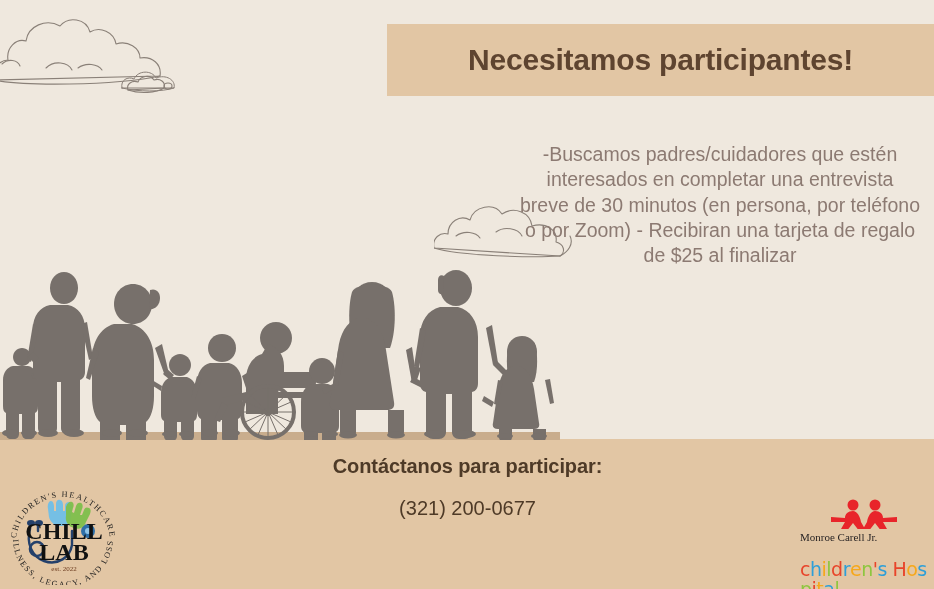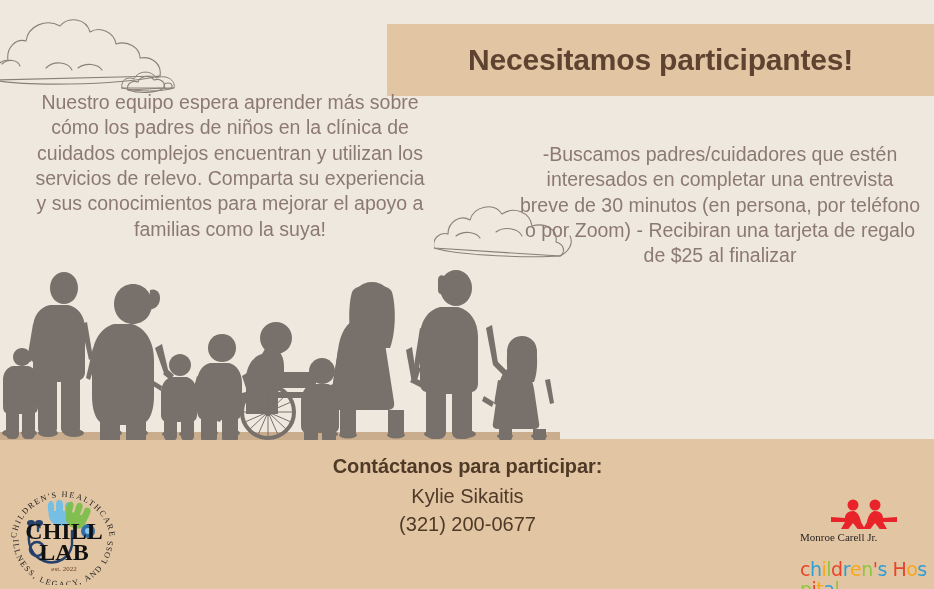--- a/index.html
+++ b/index.html
@@ -49,21 +49,21 @@
   .silhouettes{
     position:absolute;left:0;top:262px;width:560px;height:178px;
   }
   .silhouettes svg{display:block;}
 
   
   .contact{
     position:absolute;left:195px;top:455px;width:545px;
     text-align:center;color:#4E3A27;
   }
-  .contact .heading{font-size:20px;font-weight:bold;letter-spacing:-0.1px;margin-bottom:4px;}
+  .contact .heading{font-size:20px;font-weight:bold;letter-spacing:-0.1px;margin-bottom:16px;}
   .contact .line{font-size:20px;line-height:1.42;color:#4E3A27;}
 
   
   .chill-logo{position:absolute;left:4px;top:487px;width:118px;height:98px;}
   .chill-logo svg{display:block;}
 
   
   .vandy-logo{
     position:absolute;left:800px;top:499px;width:128px;height:84px;
   }
@@ -121,21 +121,20 @@
     <svg width="70" height="30" viewBox="0 0 70 30" fill="none" stroke="#8a8078" stroke-width="1" stroke-linejoin="round" stroke-linecap="round">
       <path d="M2 22 C0 14 8 10 14 13 C18 4 32 4 36 12 C46 8 56 14 54 22 L2 22 Z"></path>
       <path d="M2 22 C18 26 42 26 54 22"></path>
     </svg>
   </div>
 
   <div class="title-banner">
     <div class="title">Necesitamos participantes!</div>
   </div>
 
-  <div class="para para-left">Nuestro equipo espera aprender más sobre cómo los padres de niños en la clínica de cuidados complejos encuentran y utilizan los servicios de relevo. Comparta su experiencia y sus conocimientos para mejorar el apoyo a familias como la suya!</div>
 
   <div class="para para-right">-Buscamos padres/cuidadores que estén interesados en completar una entrevista breve de 30 minutos (en persona, por teléfono o por Zoom) - Recibiran una tarjeta de regalo de $25 al finalizar</div>
 
   <div class="silhouettes">
     <svg width="560" height="178" viewBox="0 0 560 178">
       <g fill="#77706B">
 
         <rect x="0" y="170" width="560" height="8" fill="#C9AD8D"></rect>
 
         <path d="M22 86 c-5 0 -9 4 -9 9 0 5 4 9 9 9 5 0 9 -4 9 -9 0 -5 -4 -9 -9 -9 z"></path>
@@ -258,21 +257,20 @@
         <path d="M545 118 l5 24 4 -1 -4 -24 z"></path>
         <path d="M494 140 l-10 -6 -2 5 10 6 z"></path>
         <ellipse cx="505" cy="174" rx="8" ry="3"></ellipse>
         <ellipse cx="539" cy="174" rx="8" ry="3"></ellipse>
       </g>
     </svg>
   </div>
 
   <div class="contact">
     <div class="heading">Contáctanos para participar:</div>
-    <div class="line">Kylie Sikaitis</div>
     <div class="line">(321) 200-0677</div>
   </div>
 
   <div class="chill-logo">
     <svg width="118" height="98" viewBox="0 0 118 98">
       <defs>
         <path id="arcTop" d="M 12,55 A 47,45 0 0 1 106,55" fill="none"></path>
         <path id="arcBot" d="M 9,52 A 50,48 0 0 0 109,52" fill="none"></path>
       </defs>
 

